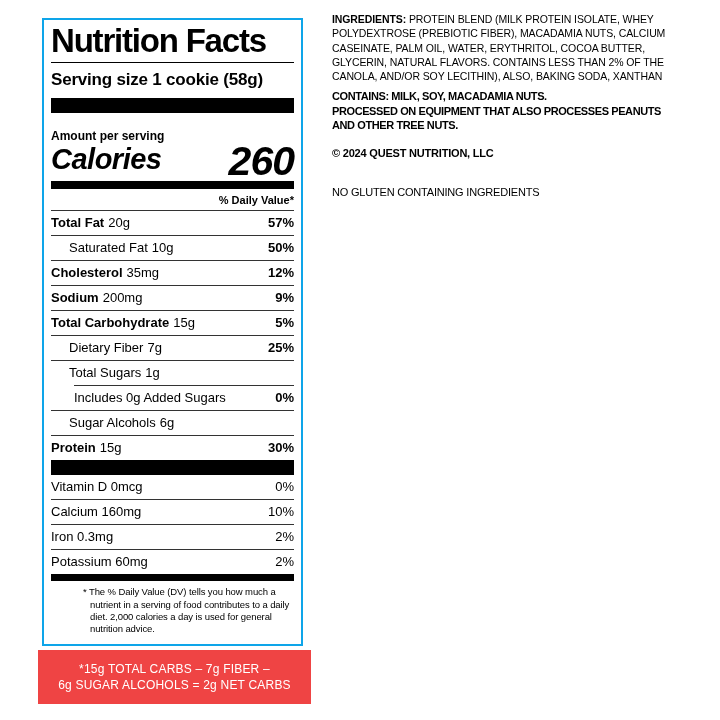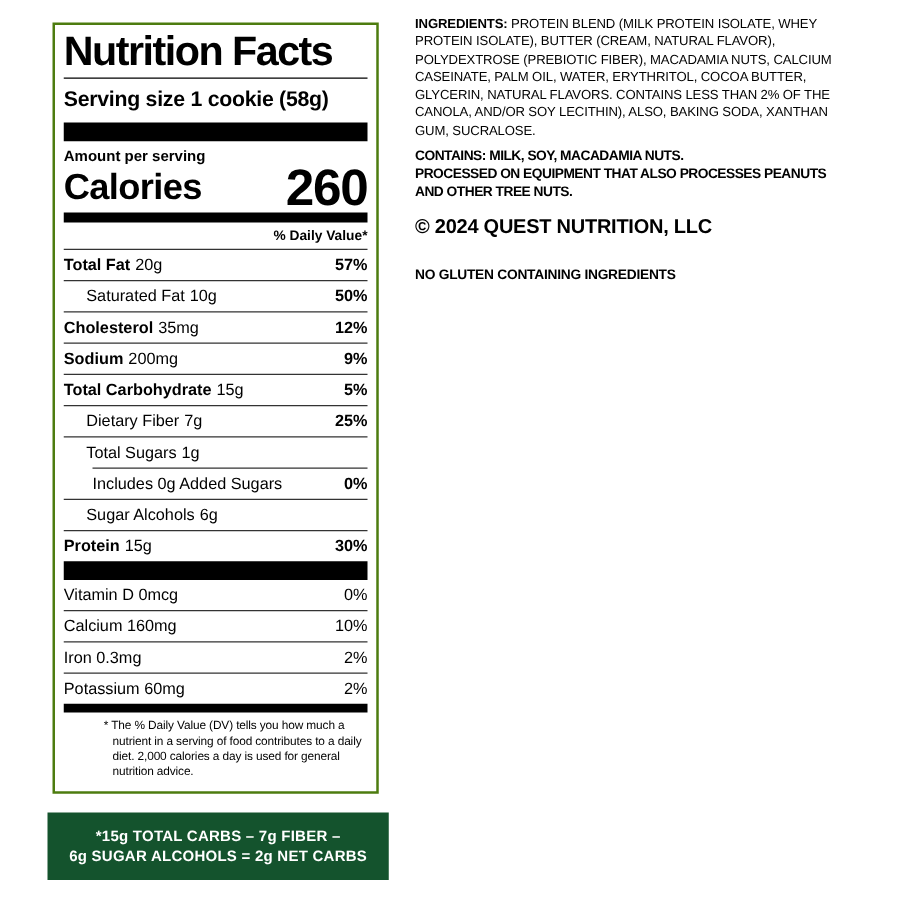--- a/index.html
+++ b/index.html
@@ -2,63 +2,63 @@
 <html><head>
 <meta charset="utf-8">
 <style>
   * { margin:0; padding:0; box-sizing:border-box; }
   html,body { width:720px; height:720px; background:#fff; color:#000;
     font-family:"Liberation Sans","DejaVu Sans",sans-serif; }
   .page { position:relative; width:720px; height:720px; background:#fff; overflow:hidden; }
 
   
   .nf-label { position:absolute; left:42px; top:18px; width:261px;
-    border:2px solid #4d7c0f; background:#fff; padding:4px 7px 6px; }
+    border:2px solid #0ea5e9; background:#fff; padding:4px 7px 6px; }
   .nf-title { font-size:33px; font-weight:bold; letter-spacing:-1.2px; line-height:1.05;
     padding-bottom:3px; border-bottom:1px solid #000; white-space:nowrap; }
   .serving { font-size:17px; font-weight:bold; letter-spacing:-0.2px; padding:7px 0 8px; white-space:nowrap; }
   .bar { background:#000; width:100%; }
   .bar-15 { height:15px; }
   .bar-8  { height:8px; }
   .bar-7  { height:7px; }
-  .amount-line { font-size:12px; font-weight:bold; padding-top:5px; }
-  .cal-row { display:flex; justify-content:space-between; align-items:center; padding:2px 0 3px; }
+  .amount-line { font-size:12px; font-weight:bold; padding-top:16px; }
+  .cal-row { display:flex; justify-content:space-between; align-items:flex-start; padding:2px 0 3px;font-style:italic; }
   .cal-label { font-size:29px; font-weight:bold; letter-spacing:-0.5px; line-height:1; }
   .cal-value { font-size:41px; font-weight:bold; letter-spacing:-1px; line-height:0.82; }
   .dv-head { text-align:right; font-size:11px; font-weight:bold; padding:5px 0 4px; }
 
   .row { display:flex; justify-content:space-between; align-items:baseline;
     border-top:1px solid #333; padding:4px 0; font-size:13px; line-height:16px; }
   .row .left { display:flex; gap:4px; align-items:baseline; }
   .lvl1 { padding-left:18px;text-align:center; }
   .lvl2m { margin-left:23px; }
   .bname { font-weight:bold; }
   .it { font-style:italic; }
   .row .dv { font-weight:bold; }
   .vrow .dv { font-weight:normal; }
   .no-top { border-top:none; }
 
   .footnote { padding:5px 0 2px 7px; font-size:9.5px; line-height:12.4px;
     text-indent:-7px; letter-spacing:-0.1px;margin-left:32px; }
 
   
   .netcarbs { position:absolute; left:38px; top:650px; width:273px; height:54px;
-    background:#14532d; color:#fff; display:flex; flex-direction:column;
+    background:#ef4444; color:#fff; display:flex; flex-direction:column;
     align-items:center; justify-content:center; gap:2px;
-    font-weight:bold; font-size:12px; letter-spacing:0.2px; line-height:14px; white-space:nowrap; }
+    font-weight:normal; font-size:12px; letter-spacing:0.2px; line-height:14px; white-space:nowrap; }
 
   
   .right-panel { position:absolute; left:332px; top:12px; width:376px;
     font-size:10.5px; line-height:14.3px; letter-spacing:-0.1px; }
   .ing-line { white-space:nowrap; }
   .b { font-weight:bold; }
   .contains { font-weight:bold; font-size:11px; letter-spacing:-0.4px; margin-top:6px; white-space:nowrap; }
   .processed .ing-line { font-weight:bold; font-size:11px; letter-spacing:-0.4px; }
-  .copyright { font-weight:bold; font-size:16px; letter-spacing:-0.2px; margin-top:14px; white-space:nowrap; }
-  .gluten { font-weight:bold; font-size:11px; letter-spacing:-0.2px; margin-top:24px; white-space:nowrap; }
+  .copyright { font-weight:bold; font-size:11px; letter-spacing:-0.2px; margin-top:14px; white-space:nowrap; }
+  .gluten { font-weight:normal; font-size:11px; letter-spacing:-0.2px; margin-top:24px; white-space:nowrap; }
 </style>
 </head>
 <body>
 
 <div class="page">
 
   <div class="nf-label">
     <div class="nf-title">Nutrition Facts</div>
     <div class="serving">Serving size 1 cookie (58g)</div>
     <div class="bar bar-15"></div>
@@ -173,26 +173,24 @@
   </div>
 
   <div class="netcarbs">
     <div>*15g TOTAL CARBS – 7g FIBER –</div>
     <div>6g SUGAR ALCOHOLS = 2g NET CARBS</div>
   </div>
 
   <div class="right-panel">
     <div>
       <div class="ing-line"><span class="b">INGREDIENTS: </span><span>PROTEIN BLEND (MILK PROTEIN ISOLATE, WHEY</span></div>
-      <div class="ing-line">PROTEIN ISOLATE), BUTTER (CREAM, NATURAL FLAVOR),</div>
       <div class="ing-line">POLYDEXTROSE (PREBIOTIC FIBER), MACADAMIA NUTS, CALCIUM</div>
       <div class="ing-line">CASEINATE, PALM OIL, WATER, ERYTHRITOL, COCOA BUTTER,</div>
       <div class="ing-line">GLYCERIN, NATURAL FLAVORS. CONTAINS LESS THAN 2% OF THE</div>
       <div class="ing-line">CANOLA, AND/OR SOY LECITHIN), ALSO, BAKING SODA, XANTHAN</div>
-      <div class="ing-line">GUM, SUCRALOSE.</div>
     </div>
     <div class="contains">CONTAINS: MILK, SOY, MACADAMIA NUTS.</div>
     <div class="processed">
       <div class="ing-line">PROCESSED ON EQUIPMENT THAT ALSO PROCESSES PEANUTS</div>
       <div class="ing-line">AND OTHER TREE NUTS.</div>
     </div>
     <div class="copyright">© 2024 QUEST NUTRITION, LLC</div>
     <div class="gluten">NO GLUTEN CONTAINING INGREDIENTS</div>
   </div>
 

